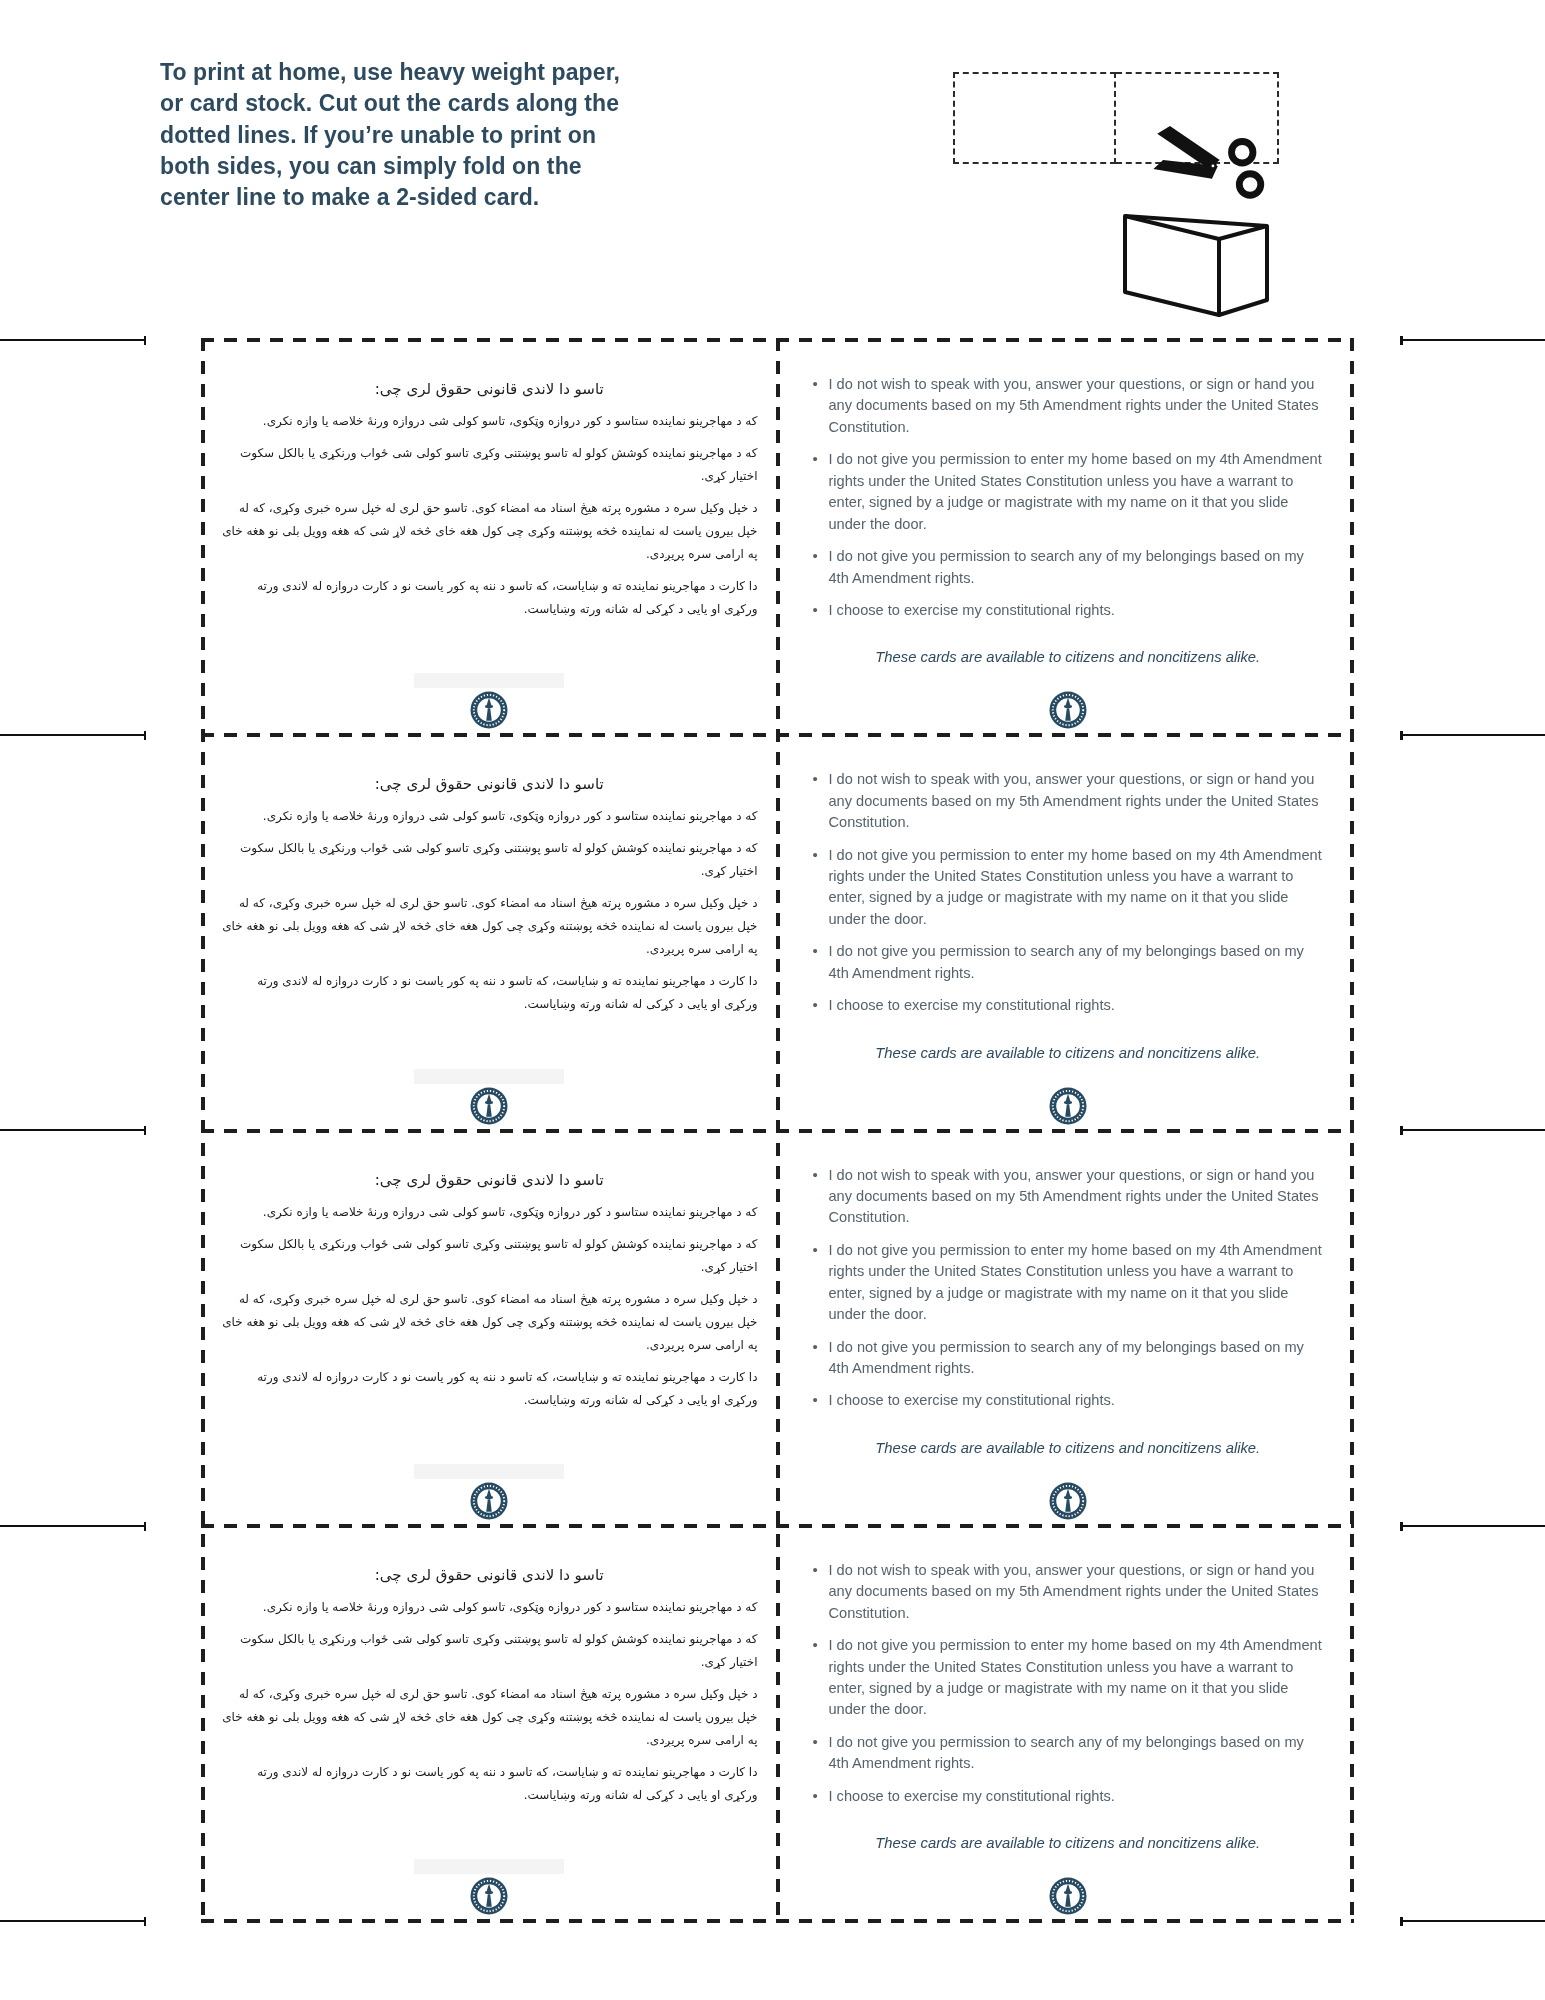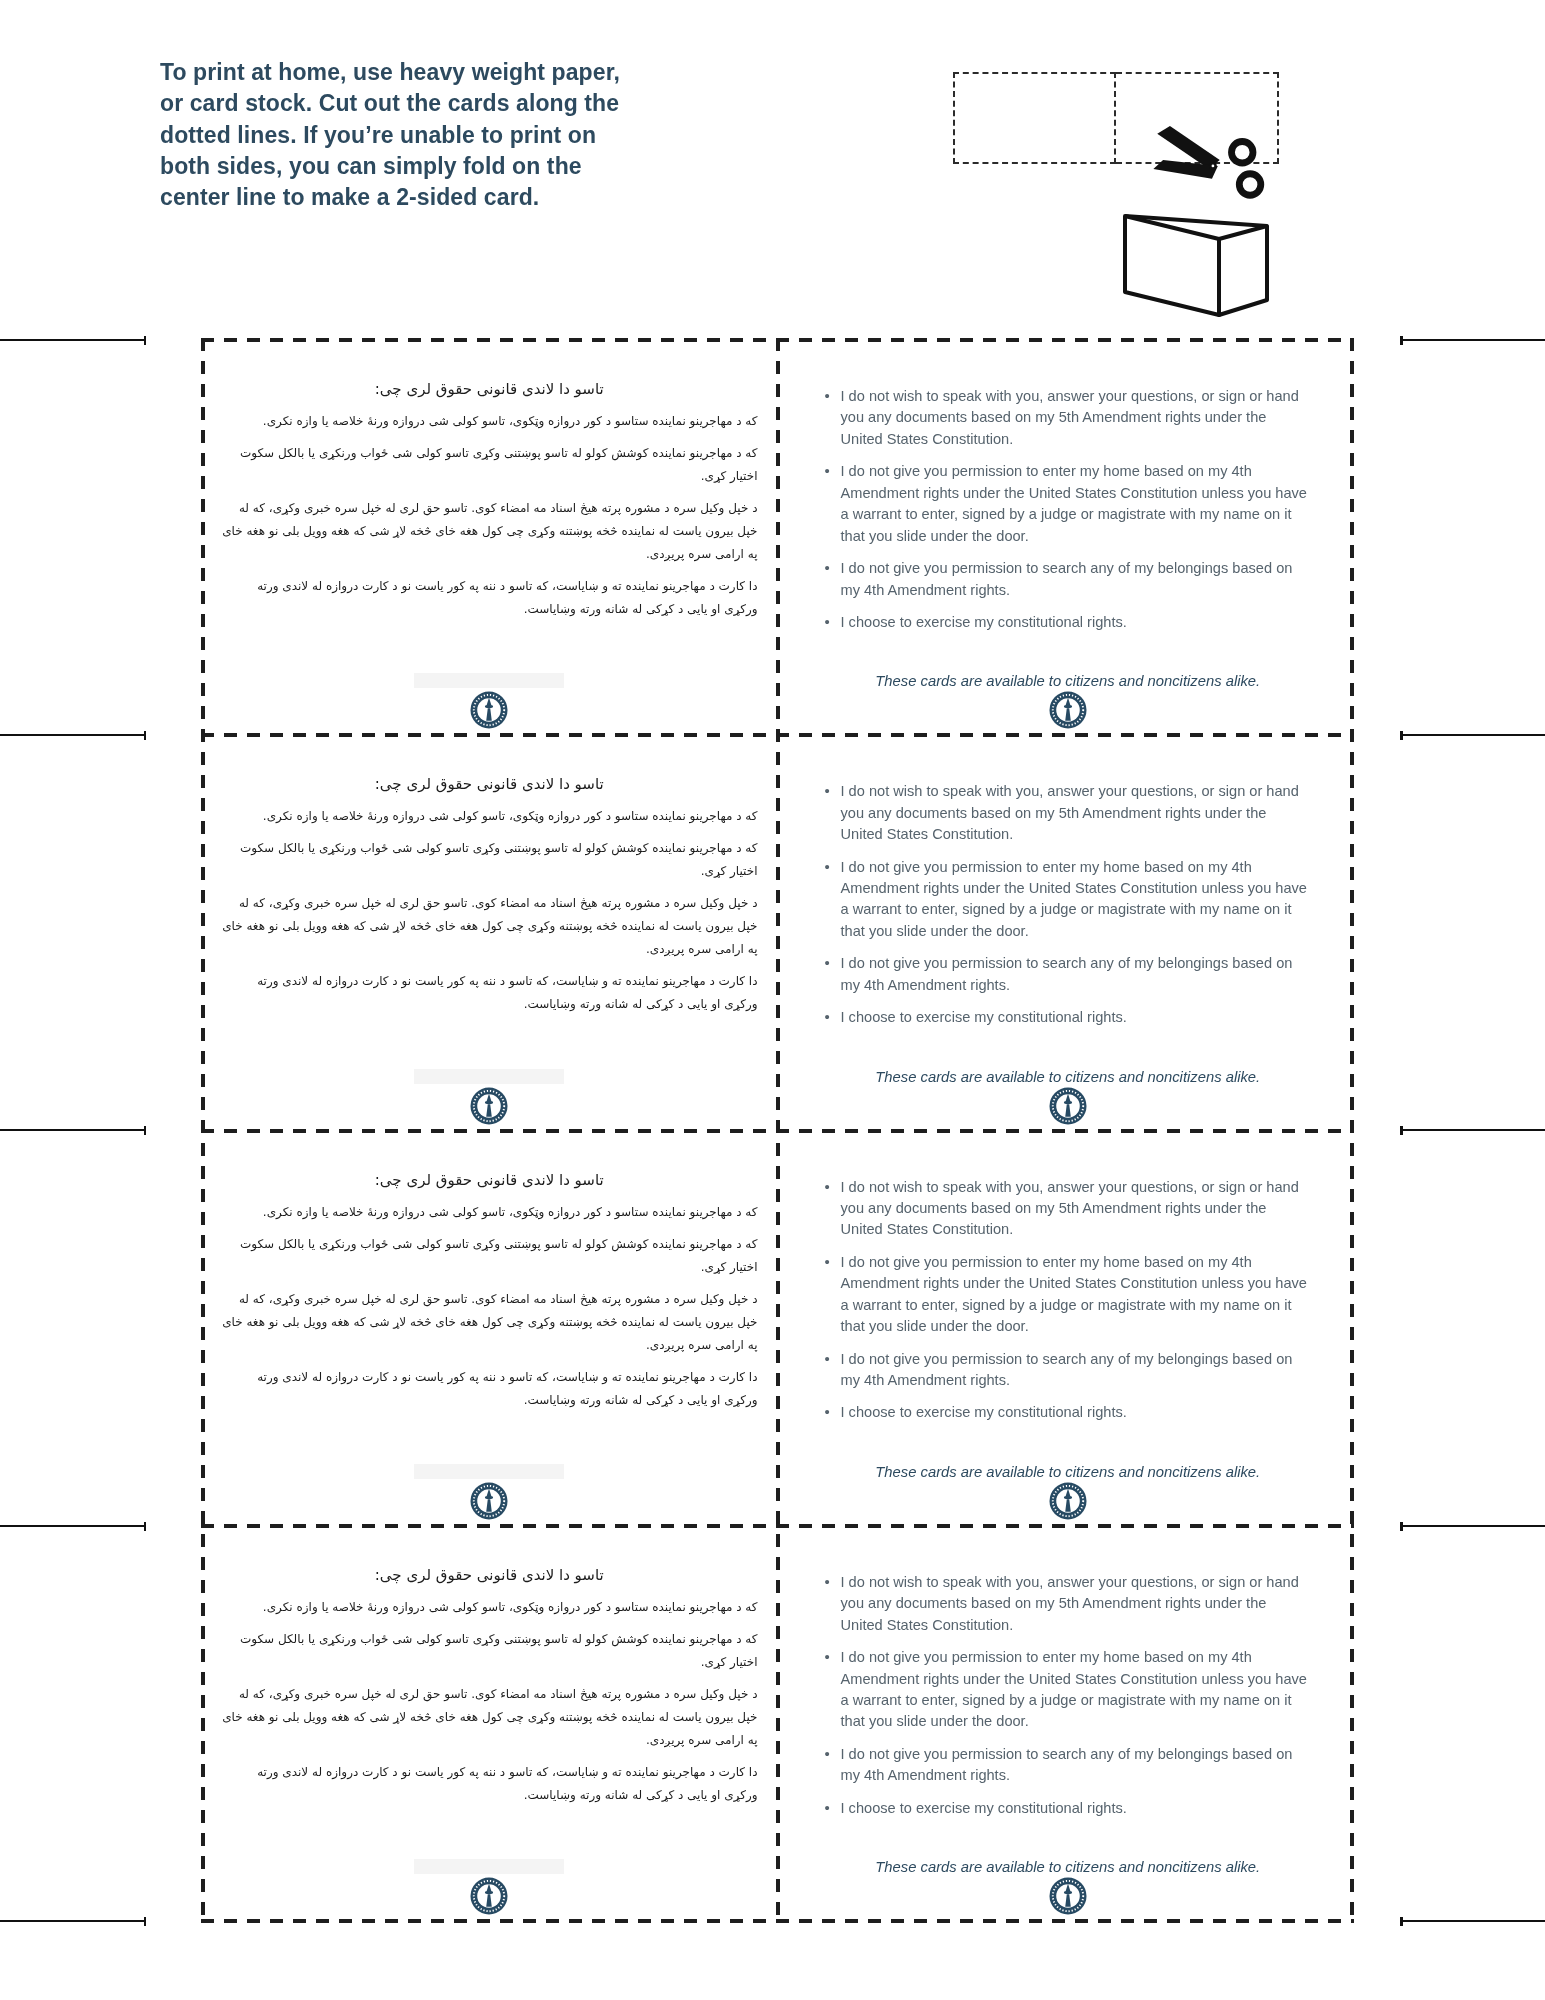--- a/index.html
+++ b/index.html
@@ -56,21 +56,21 @@
     direction:rtl;text-align:right;
     padding:40px 20px 0 18px;
     font-family:"DejaVu Sans", sans-serif;
     color:#1c1c1c;
   }
   .p-heading{text-align:center;font-size:15px;margin:0 0 12px;}
   .p-par{font-size:12px;line-height:1.92;margin:0 0 9px;}
 
   
   .english-cell{padding:30px 22px 0 28px;}
-  .bullets{list-style:none;margin:16px;padding:0;}
+  .bullets{list-style:none;margin:4px;padding:0;}
   .bullets li{
     position:relative;padding-right:4px;padding-left:19px;margin:0 0 11px;
     color:#56636d;font-size:14.6px;line-height:1.47;
   }
   .bullets li::before{content:"\2022";position:absolute;left:3px;top:-1px;color:#56636d;font-size:15px;}
   .note{
     color:#2d4a5f;font-weight:400;font-style:italic;
     font-size:14.8px;text-align:center;margin:13px 4px 0;
   }
 

